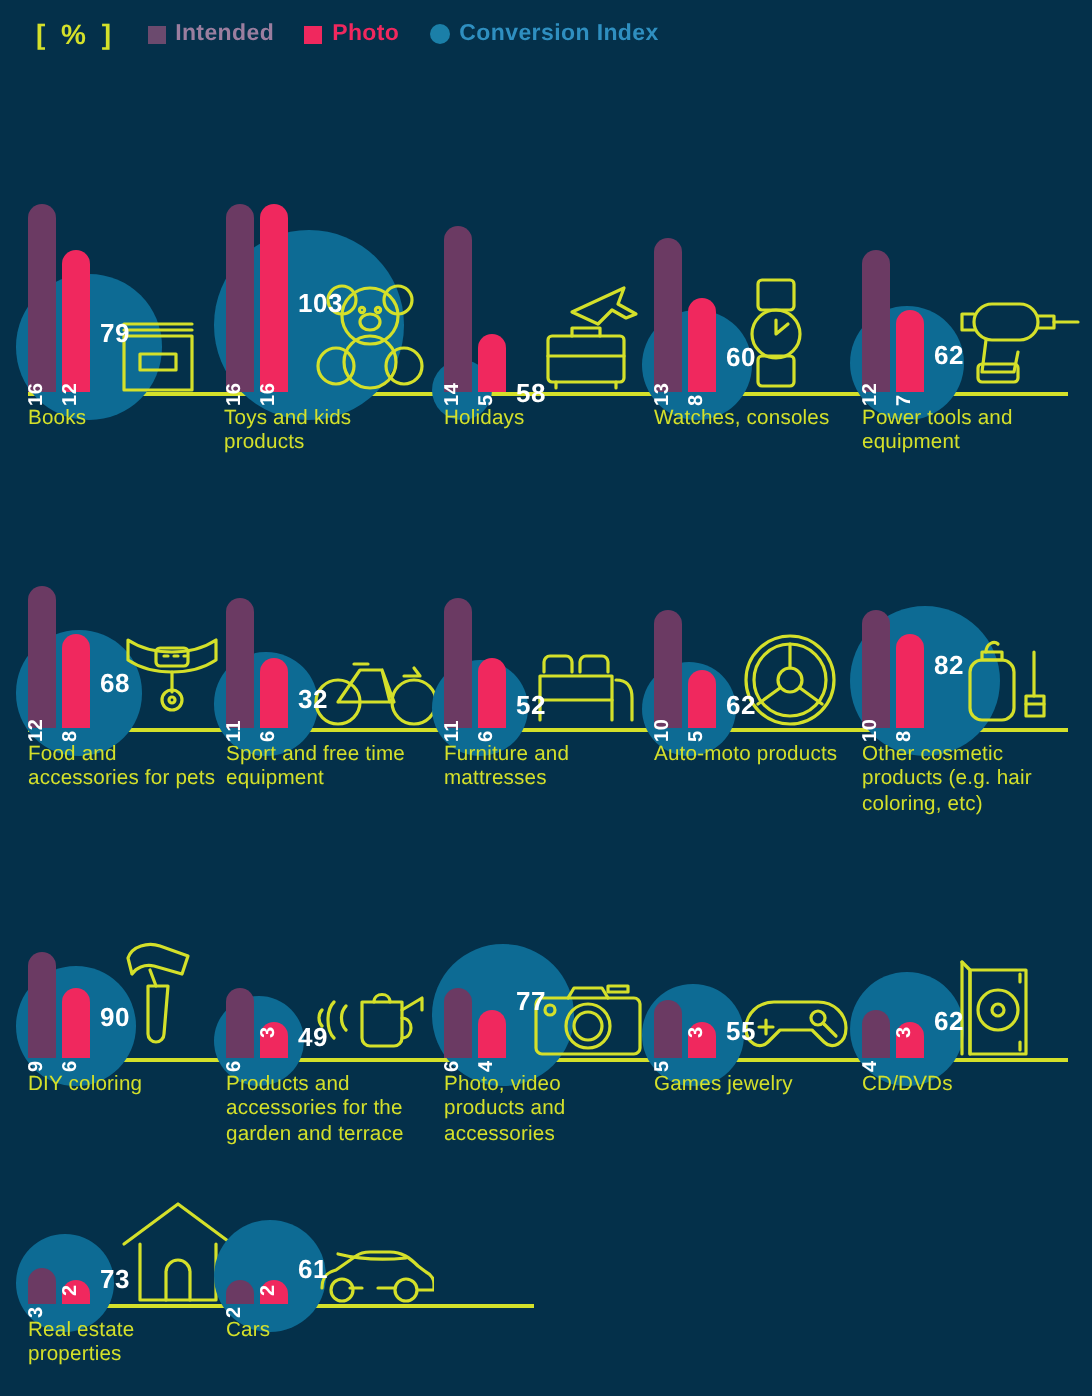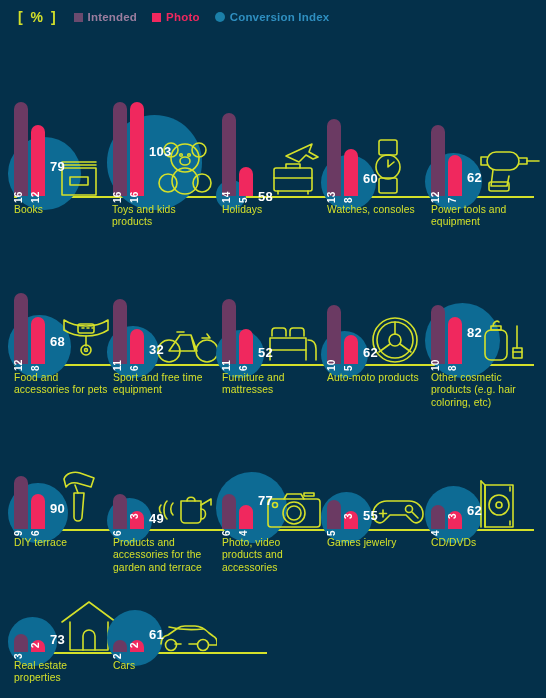--- a/index.html
+++ b/index.html
@@ -271,21 +271,21 @@
             <path d="M6 10c2-6 10-8 16-6l14 5-3 9-14-4c-5-1-9 1-11 4z"></path>
             <path d="M17 16l3 8"></path>
             <path d="M16 24h10l-2 24a4 4 0 01-8 0z"></path>
           </svg>
         </div>
         <div class="bar intended" style="left:14px;top:475.9px;height:53.1px"></div>
         <div class="barnum" style="left:24px;top:525px">9</div>
         <div class="bar bought" style="left:31px;top:493.6px;height:35.400000000000006px"></div>
         <div class="barnum" style="left:41px;top:525px">6</div>
         <div class="ci-val" style="left:50px;top:501.14px">90</div>
-        <div class="lab" style="left:14px;top:537px;width:96px">DIY terrace</div>
+        <div class="lab" style="left:14px;top:537px;width:96px">DIY coloring</div>
       </div>
       <div class="cell" style="left:0;top:0">
         <div class="circle" style="left:107px;top:497.92px;width:45.080000000000005px;height:45.080000000000005px"></div>
         <div class="icon" style="left: 157px; bottom: auto; top: 487px; transform: translateY(0px);">
           <svg width="58" height="42" viewBox="0 0 58 42" fill="none" stroke="#d4e02a" stroke-width="1.6" stroke-linecap="round" stroke-linejoin="round">
             <path d="M24 14h20v18a4 4 0 01-4 4H28a4 4 0 01-4-4z"></path>
             <path d="M44 18l10-6v6"></path>
             <path d="M30 14c0-5 8-5 8 0"></path>
             <path d="M44 22c6 0 6 10 0 10"></path>
             <path d="M16 16c-3 3-3 9 0 12M10 14c-4 4-4 14 0 18M4 18c-2 2-2 6 0 8"></path>

